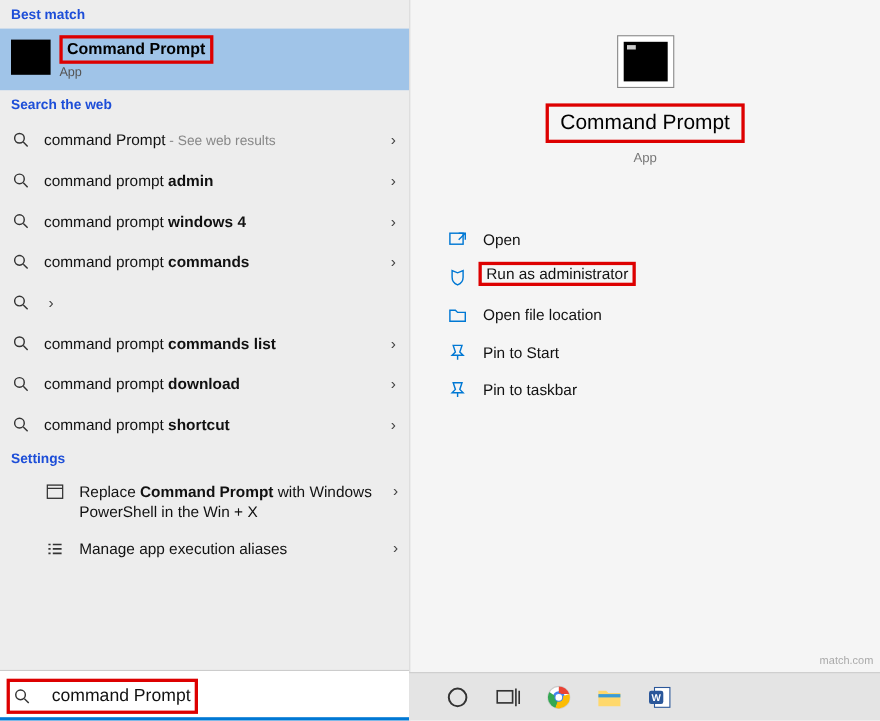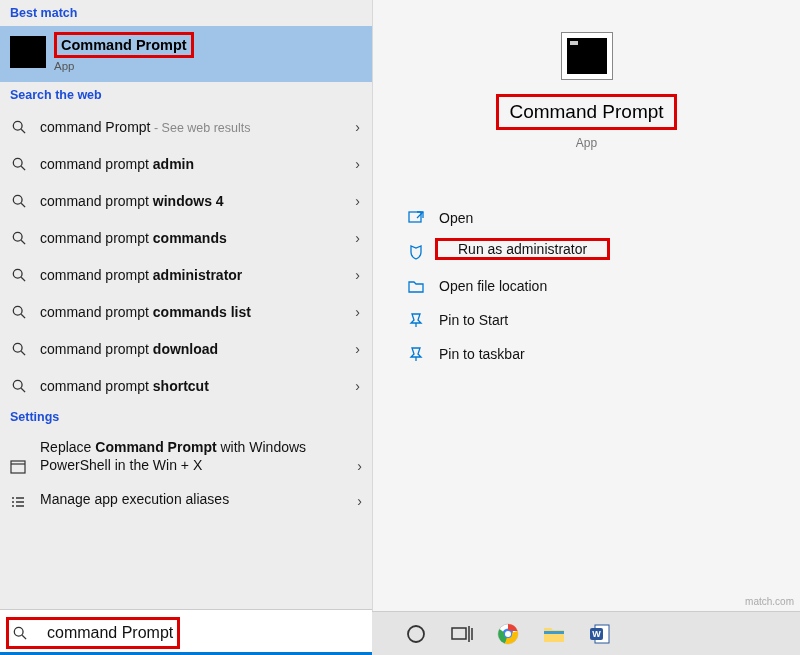--- a/index.html
+++ b/index.html
@@ -12,38 +12,38 @@
 .best-match-text { margin-left: 8px; }
 .bm-title { font-size: 14.5px; font-weight: 600; color: #000; border: 3px solid #d00; padding: 2px 4px; display: inline-block; }
 .bm-sub { font-size: 11.5px; color: #555; margin-top: 2px; }
 .search-list { flex: 1; }
 .search-row { display: flex; align-items: center; padding: 0 12px; height: 37px; border-bottom: 0; cursor: pointer; }
 .mag { width: 14px; height: 14px; margin-right: 14px; flex-shrink: 0; }
 .search-text { flex: 1; font-size: 14px; color: #111; }
 .search-text b { font-weight: 600; }
 .sub-note { font-size: 12.5px; color: #888; }
 .chev { font-size: 14px; color: #444; margin-left: 4px; }
-.settings-row { display: flex; align-items: flex-end; padding: 8px 10px; cursor: pointer; }
+.settings-row { display: flex; align-items: flex-start; padding: 8px 10px; cursor: pointer; margin-left: 32px; }
 .settings-icon { width: 16px; height: 14px; margin-right: 14px; margin-top: 2px; flex-shrink: 0; }
 .settings-text { flex: 1; font-size: 14px; color: #111; line-height: 1.3; }
 .spacer { flex: 1; }
 .search-input-row { display: flex; align-items: center; height: 46px; background: #fff; border-top: 1px solid #ccc; padding: 0 6px; }
 .search-input-box { display: flex; align-items: center; border: 3px solid #d00; padding: 0 4px; height: 32px; }
 .search-input-text { font-size: 16px; color: #111; margin-left: 6px; }
 .right-panel { flex: 1; background: #f5f5f5; border-left: 1px solid #d8d8d8; display: flex; flex-direction: column; position: relative; }
 .right-header { display: flex; flex-direction: column; align-items: center; padding-top: 32px; }
 .big-thumb { width: 52px; height: 48px; background: #fff; border: 1px solid #888; padding: 4px; display: flex; align-items: center; justify-content: center; }
 .big-thumb-inner { width: 40px; height: 36px; background: #000; }
 .big-thumb-inner::before { content: ""; display: block; width: 8px; height: 4px; background: #ccc; margin: 3px 0 0 3px; }
 .app-title { font-size: 19px; color: #000; margin-top: 14px; border: 3px solid #d00; padding: 4px 10px; }
 .app-sub { font-size: 12px; color: #777; margin-top: 6px; }
 .action-list { margin-top: 42px; padding-left: 34px; }
 .action-row { display: flex; align-items: flex-end; height: 34px; cursor: pointer; font-size: 14px; color: #111; }
 .action-icon { width: 18px; height: 16px; margin-right: 14px; display: flex; align-items: center; justify-content: center; color: #0078d4; }
-.action-highlight { border: 3px solid #d00; padding: 0 20px; margin-left: -4px; }
+.action-highlight { border: 3px solid #d00; padding: 0 4px; margin-left: -4px; }
 .taskbar { position: absolute; bottom: 0; right: 0; width: 428px; height: 44px; background: #e4e4e4; display: flex; align-items: center; padding-left: 32px; gap: 22px; border-top: 1px solid #ccc; }
 .tb-icon { width: 24px; height: 24px; display: flex; align-items: center; justify-content: center; }
 .blue-bar { position: absolute; bottom: 0; left: 0; width: 372px; height: 3px; background: #0078d4; }
 .watermark { position: absolute; bottom: 48px; right: 6px; font-size: 10px; color: #aaa; }
 </style>
 </head>
 <body>
 
 <div class="container">
   <div class="left-panel">
@@ -90,21 +90,20 @@
             <line x1="10.5" y1="10.5" x2="15" y2="15" stroke="#333" stroke-width="1.5"></line>
           </svg>
         <span class="search-text"><span>command prompt </span><b>commands</b></span>
         <span class="chev">›</span>
       </div>
       <div class="search-row">
         <svg class="mag" viewBox="0 0 16 16">
             <circle cx="6.5" cy="6.5" r="5" fill="none" stroke="#333" stroke-width="1.5"></circle>
             <line x1="10.5" y1="10.5" x2="15" y2="15" stroke="#333" stroke-width="1.5"></line>
           </svg>
-        <span class="search-text"><span>command prompt </span><b>administrator</b></span>
         <span class="chev">›</span>
       </div>
       <div class="search-row">
         <svg class="mag" viewBox="0 0 16 16">
             <circle cx="6.5" cy="6.5" r="5" fill="none" stroke="#333" stroke-width="1.5"></circle>
             <line x1="10.5" y1="10.5" x2="15" y2="15" stroke="#333" stroke-width="1.5"></line>
           </svg>
         <span class="search-text"><span>command prompt </span><b>commands list</b></span>
         <span class="chev">›</span>
       </div>

